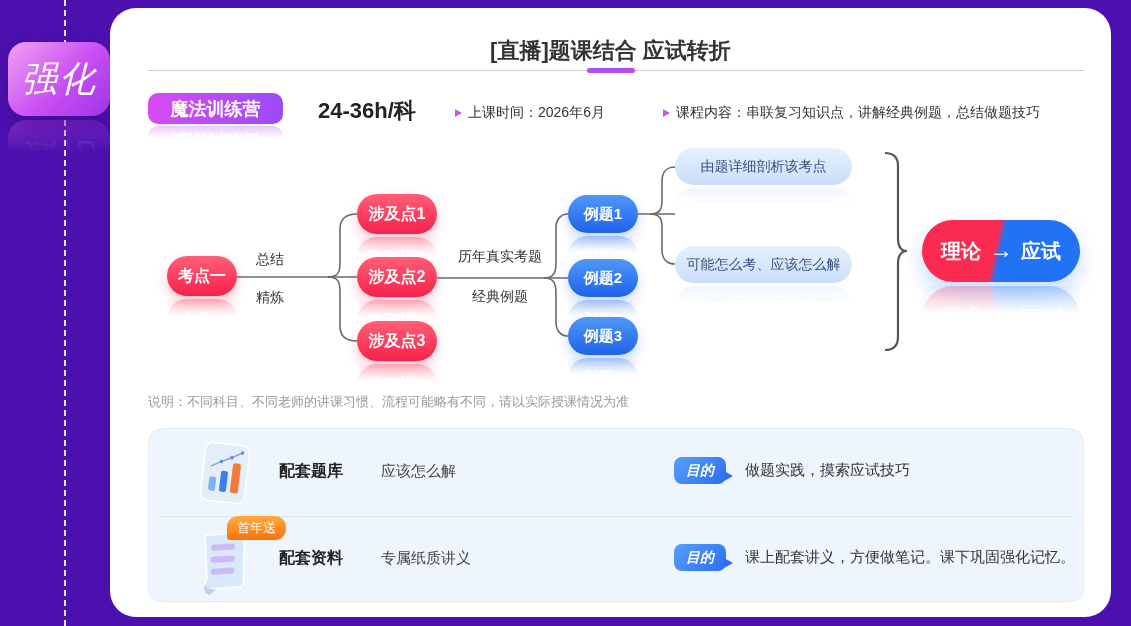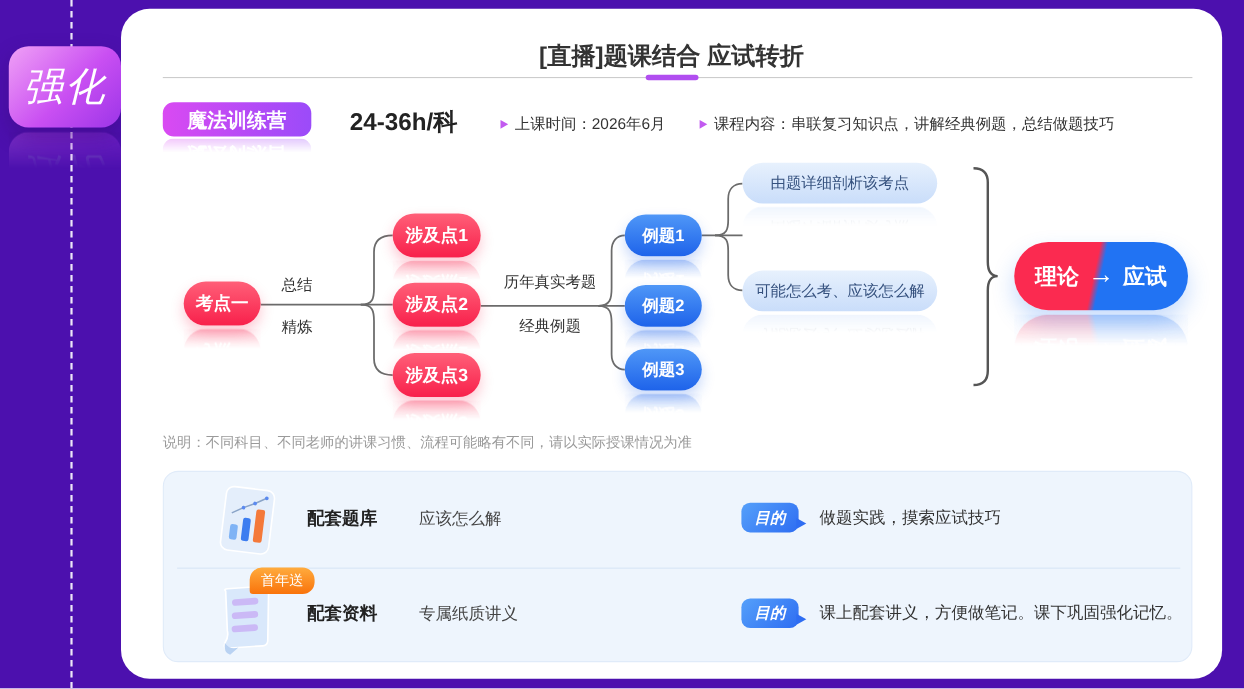--- a/index.html
+++ b/index.html
@@ -23,21 +23,21 @@
   .title-rule { position:absolute; top:62px; left:38px; width:936px; border-top:1px solid #ccc; }
   .title-accent { position:absolute; top:60px; left:50%; transform:translateX(-50%); width:48px; height:5px;
     background:#b14ef0; border-radius:3px; }
 
   .camp-badge { position:absolute; left:38px; top:85px; width:135px; height:31px; border-radius:10px;
     background:linear-gradient(90deg,#d94af2 0%,#9b4bf9 100%);
     display:flex; align-items:center; justify-content:center; color:#fff; font-size:18px; font-weight:bold;
     -webkit-box-reflect: below 2px linear-gradient(transparent 60%, rgba(0,0,0,.3)); }
   .hours { position:absolute; left:208px; top:88px; font-size:22px; font-weight:bold; color:#222; }
   .info-item { position:absolute; top:96px; display:flex; align-items:center; gap:6px; font-size:14px; color:#333; }
-  .info-time { left:345px; } .info-content { left:508px;padding-left:18px; }
+  .info-time { left:345px; } .info-content { left:535px;padding-left:18px; }
   .tri-icon { width:0; height:0; border-left:7px solid #c25af0; border-top:4px solid transparent; border-bottom:4px solid transparent; }
 
   
   .flow { position:absolute; left:0; top:0; width:1001px; height:609px; }
   .flow svg { position:absolute; left:0; top:0; }
   .pill { position:absolute; display:flex; align-items:center; justify-content:center;
     color:#fff; font-weight:bold; border-radius:22px;
     -webkit-box-reflect: below 3px linear-gradient(transparent 55%, rgba(0,0,0,.3)); }
   .pill-red { background:linear-gradient(180deg,#ff5f78 0%,#f8204b 100%); box-shadow:0 6px 12px rgba(248,32,75,.25); }
   .pill-blue { background:linear-gradient(180deg,#4f97f7 0%,#1e63ea 100%); box-shadow:0 6px 12px rgba(30,99,234,.25); }

